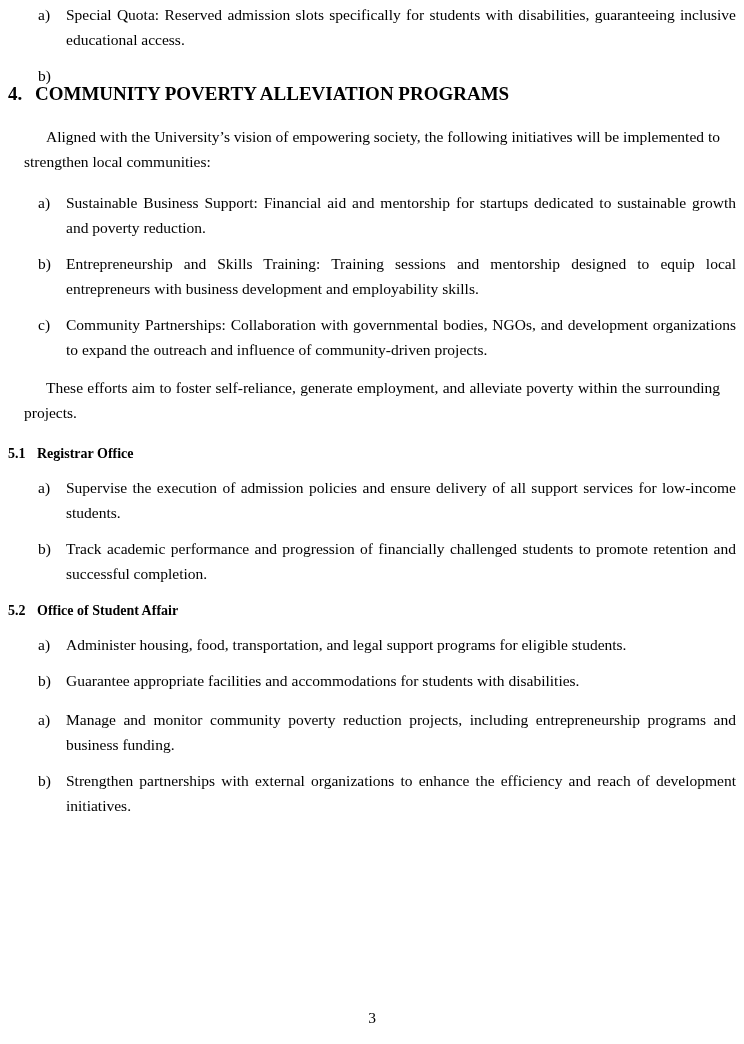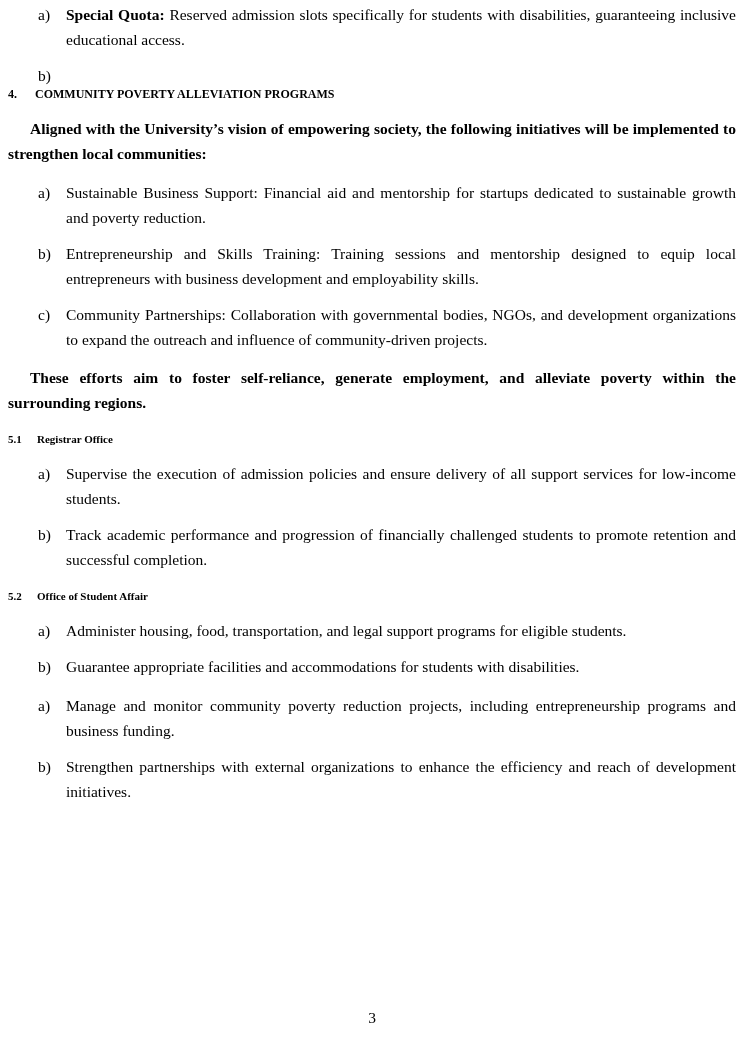--- a/index.html
+++ b/index.html
@@ -17,45 +17,44 @@
     font-size: 15.5px;
     line-height: 25px;
     overflow: hidden;
     box-sizing: border-box;
   }
   .content {
     padding: 2px 8px 0 8px;
   }
   
   h2.sec-heading {
-    font-size: 12px;
+    font-size: 19px;
     line-height: 28px;
     font-weight: bold;
     margin: 28px 0 8px 0;
   }
   h2.sec-heading .h-num {
     display: inline-block;
     width: 27px;
   }
   h3.sub-heading {
-    font-size: 11px;
+    font-size: 14px;
     line-height: 25px;
     font-weight: bold;
     margin: 12px 0 0 0;
   }
   h3.sub-heading .h3-num {
     display: inline-block;
     width: 29px;
   }
   
   p.para {
-    margin: 0;
+    margin: 16px;
     text-align: justify;
     text-indent: 22px;
-    font-weight: bold;
   }
   p.para.outro {
     margin-top: 13px;
   }
   
   .list {
     margin-top: 14px;
   }
   .list-top {
     margin-top: 0;
@@ -70,21 +69,21 @@
   }
   .li + .li {
     margin-top: 11px;
   }
   .li .marker {
     position: absolute;
     left: 30px;
     top: 0;
   }
   .li .lead {
-    font-weight: bold;
+    font-weight: normal;
   }
   
   .page-number {
     position: absolute;
     bottom: 16px;
     left: 0;
     width: 100%;
     text-align: center;
     font-size: 15.5px;
     line-height: 20px;
@@ -118,21 +117,21 @@
       <div class="li">
         <span class="marker">b)</span>
         <span class="li-body">Entrepreneurship and Skills Training: Training sessions and mentorship designed to equip local entrepreneurs with business development and employability skills.</span>
       </div>
       <div class="li">
         <span class="marker">c)</span>
         <span class="li-body">Community Partnerships: Collaboration with governmental bodies, NGOs, and development organizations to expand the outreach and influence of community-driven projects.</span>
       </div>
     </div>
 
-    <p class="para outro">These efforts aim to foster self-reliance, generate employment, and alleviate poverty within the surrounding regions.</p>
+    <p class="para outro">These efforts aim to foster self-reliance, generate employment, and alleviate poverty within the surrounding projects.</p>
 
 
     <h3 class="sub-heading"><span class="h3-num">5.1</span><span>Registrar Office</span></h3>
     <div class="list">
       <div class="li">
         <span class="marker">a)</span>
         <span class="li-body">Supervise the execution of admission policies and ensure delivery of all support services for low-income students.</span>
       </div>
       <div class="li">
         <span class="marker">b)</span>

